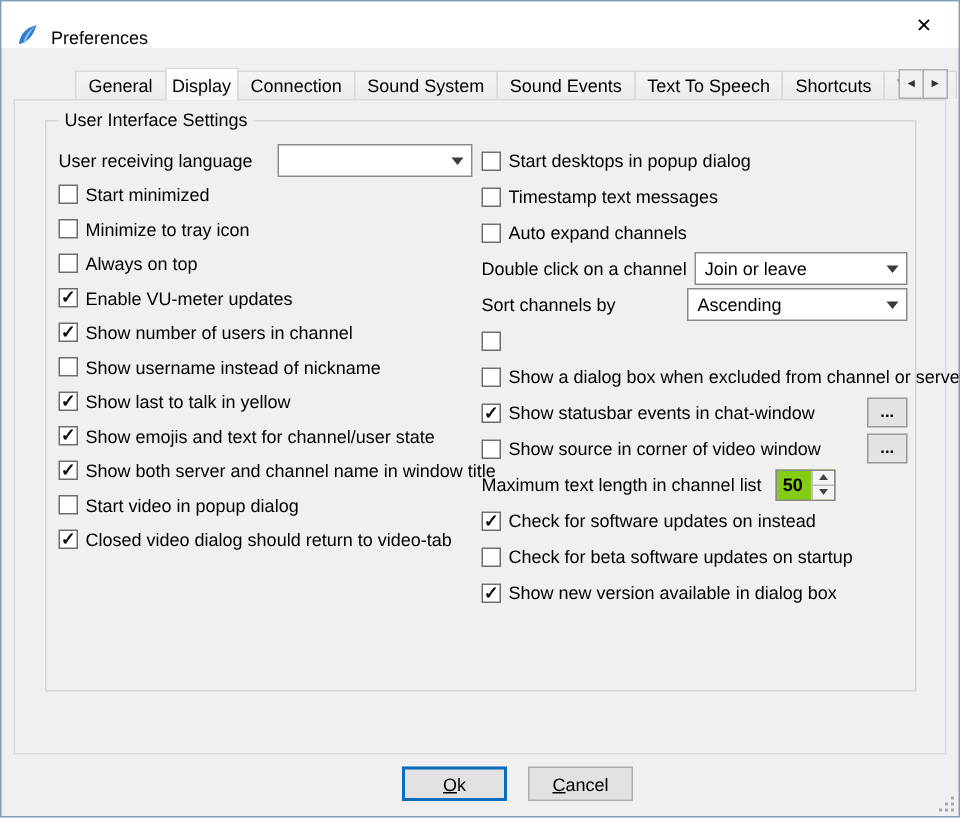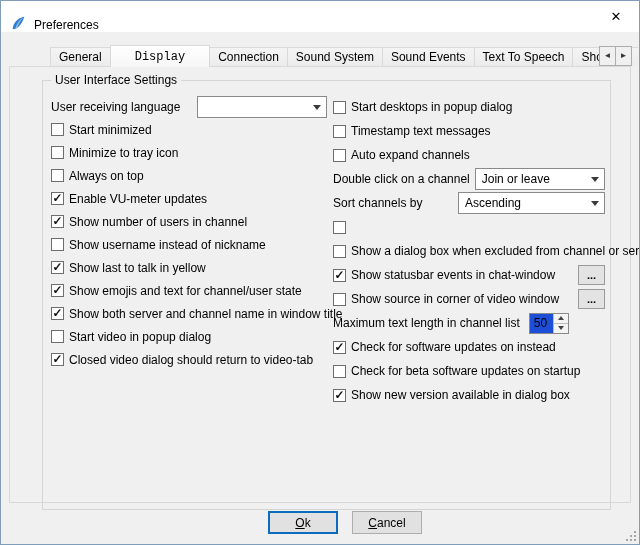--- a/index.html
+++ b/index.html
@@ -16,33 +16,33 @@
   .title-text { font-size:12px; }
   .close-btn { margin-left:auto; width:46px; height:31px; display:flex;
                align-items:center; justify-content:center; font-size:13px; }
 
   
   .tab-strip { position:absolute; left:9px; top:44px; width:588px; height:22px;
                display:flex; align-items:flex-start; overflow:hidden; z-index:2;margin-left:40px; }
   .tab { height:19px; margin-top:2px; padding:0 8px; line-height:19px; white-space:nowrap;
          background:linear-gradient(#f4f4f4,#ececec); border:1px solid #d9d9d9; border-bottom:none; }
   .tab + .tab { margin-left:-1px; }
-  .tab.selected { height:22px; margin-top:0; line-height:23px; padding:0 24px;
-                  background:linear-gradient(#ffffff,#f6f6f6); position:relative; z-index:3;font-family:Liberation Mono, monospace; }
+  .tab.selected { height:22px; margin-top:0; line-height:23px; padding:0 4px;
+                  background:linear-gradient(#ffffff,#f6f6f6); position:relative; z-index:3; }
   .tab-scroll { position:absolute; top:45px; right:7px; display:flex; z-index:4; }
   .tsb { width:17px; height:20px; border:1px solid #adadad; background:#f0f0f0;
          display:flex; align-items:center; justify-content:center; color:#333; }
   .tsb + .tsb { margin-left:-1px; }
   .tsb span { font-size:8px; line-height:1; }
 
   
   .pane { position:absolute; left:8px; right:8px; top:65px; height:437px;
           border:1px solid #d9d9d9; background:#f0f0f0; }
-  .groupbox { position:absolute; left:20px; right:19px; top:13px; height:430px;
-              border:1px solid #d5d5d5;margin-left:12px; }
+  .groupbox { position:absolute; left:20px; right:19px; top:13px; height:381px;
+              border:1px solid #d5d5d5; }
   .group-title { position:absolute; top:-8px; left:8px; background:#f0f0f0; padding:0 4px; }
   .group-grid { position:absolute; left:8px; right:5px; top:14px; display:grid;
                 grid-template-columns:276px 1fr; column-gap:6px; align-content:start; }
   .col { min-width:0; }
   .row { height:23px; display:flex; align-items:center; gap:5px; }
   [data-name="right-column"] .row { height:24px; }
   .lbl { white-space:nowrap; }
 
   
   .cb { width:13px; height:13px; flex:0 0 auto; background:#fff; border:1px solid #6d6d6d;
@@ -58,22 +58,22 @@
                  border-top:5px solid #3c3c3c; margin-top:5px; flex:0 0 auto; }
   .lang-combo { width:130px; margin-left:auto; }
   .right-combo { width:147px; margin-left:auto; }
 
   
   .dots-btn { margin-left:auto; width:27px; height:20px; background:#e3e3e3;
               border:1px solid #9a9a9a; font:bold 11px "Liberation Sans",sans-serif;
               line-height:8px; flex:0 0 auto; }
 
   
-  .spin { width:40px; height:21px; margin-left:4px; background:#1d4ed8; border:1px solid #8a8a8a;
-          display:flex; flex:0 0 auto; }
+  .spin { width:40px; height:21px; margin-left:4px; background:#84cc16; border:1px solid #8a8a8a;
+          display:flex; flex:0 0 auto;font-weight:bold; }
   .spin-val { flex:1; padding:2px 0 0 4px; }
   .spin-arrows { width:15px; border-left:1px solid #bdbdbd; display:flex;
                  flex-direction:column; background:#f4f4f4; }
   .spin-up,.spin-down { flex:1; display:flex; align-items:center; justify-content:center; }
   .spin-up { border-bottom:1px solid #bdbdbd; }
   .tri-up { display:block; width:0; height:0; border:3px solid transparent;
             border-bottom:4px solid #444; margin-top:-3px; }
   .tri-down { display:block; width:0; height:0; border:3px solid transparent;
               border-top:4px solid #444; margin-bottom:-3px; }
 

